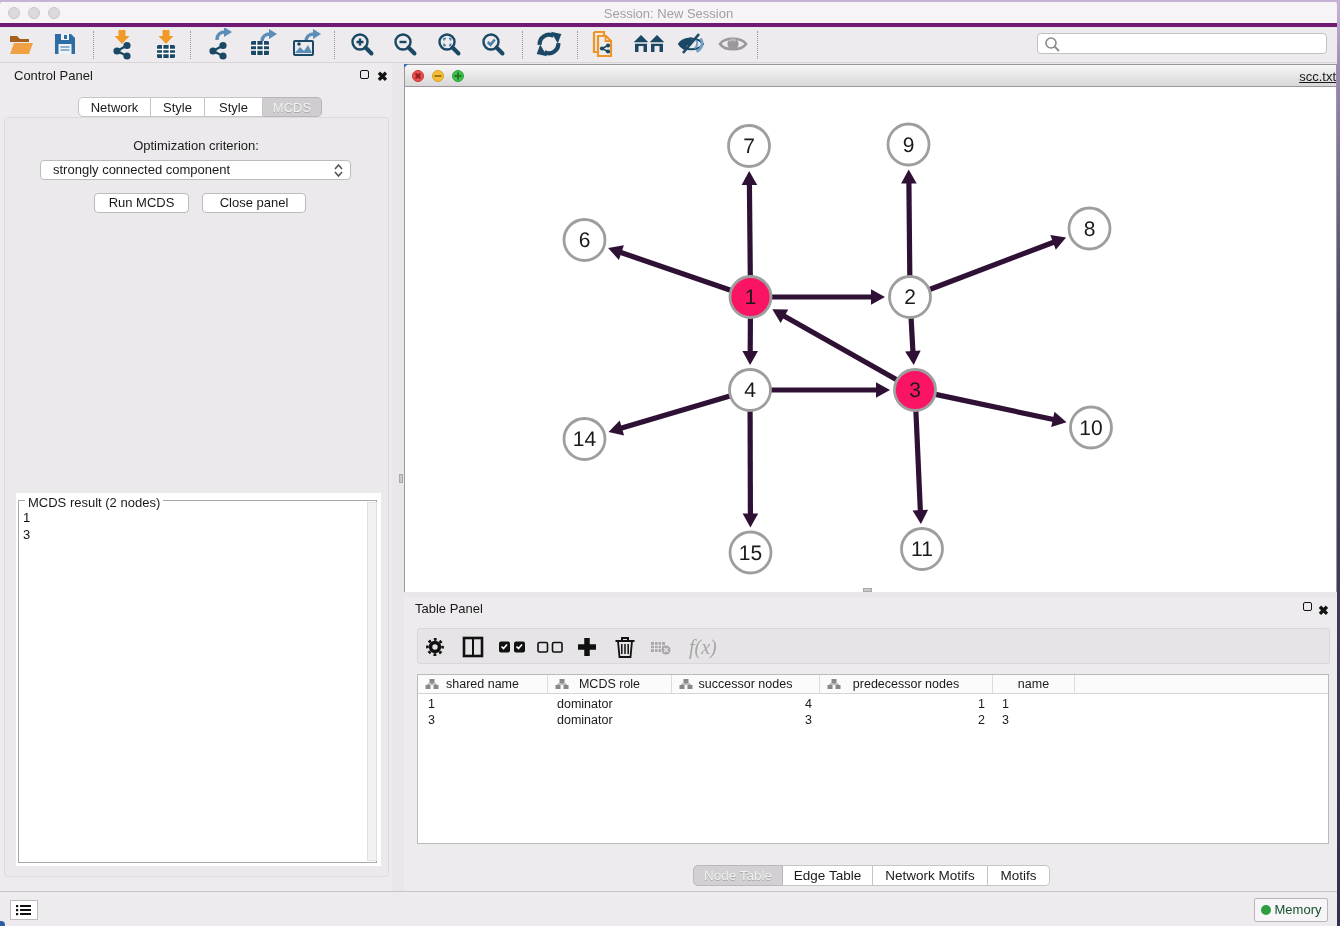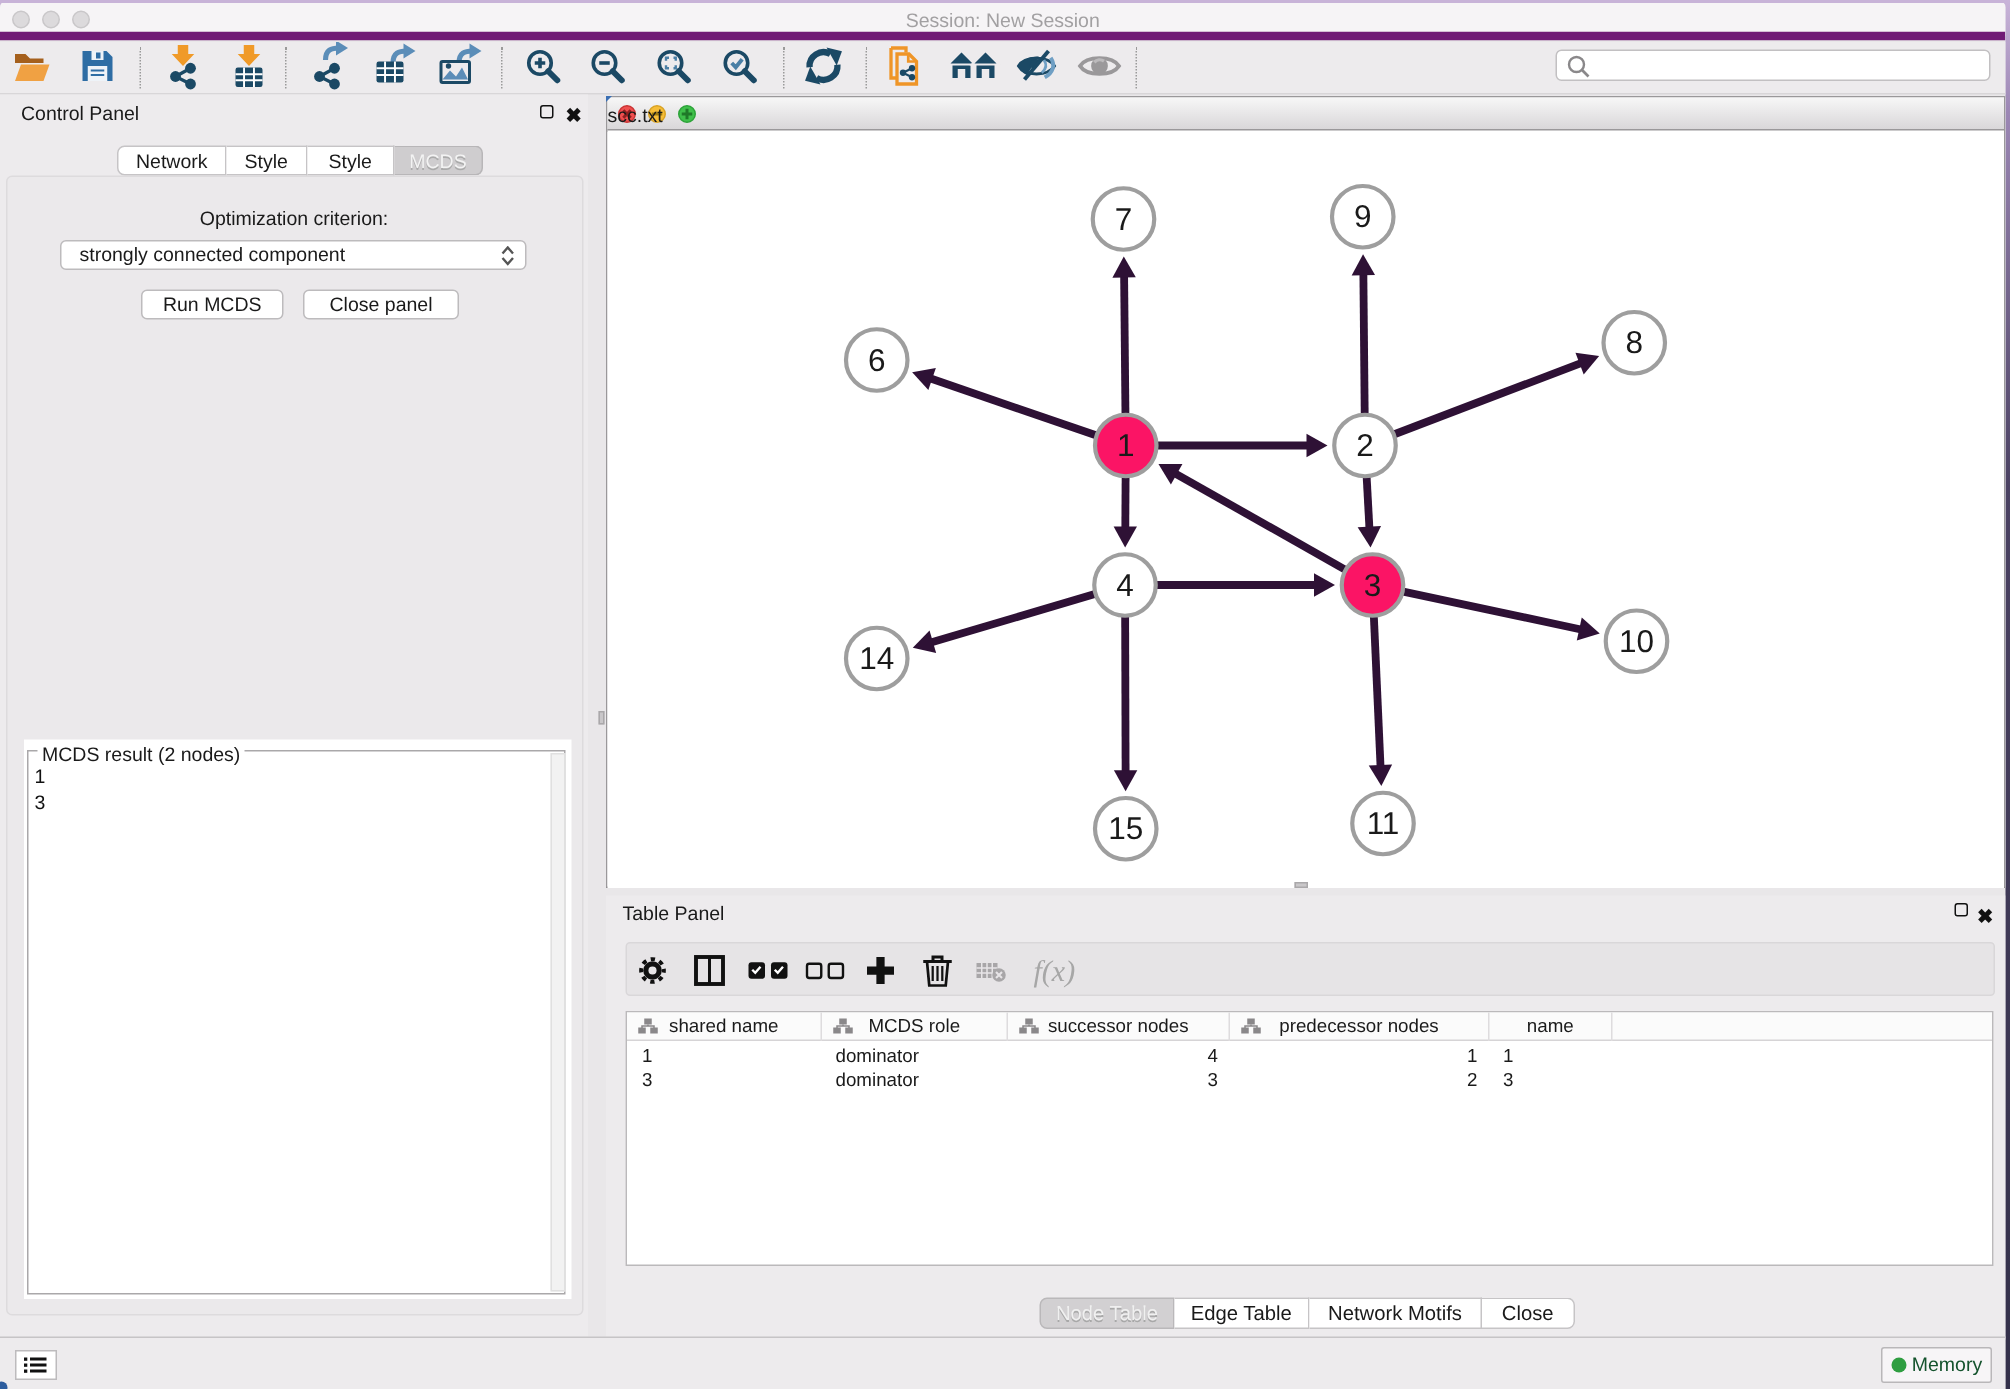--- a/index.html
+++ b/index.html
@@ -3,21 +3,21 @@
 <meta charset="utf-8">
 <style>
 * { margin:0; padding:0; box-sizing:border-box; }
 svg text { filter: grayscale(1); }
 html,body { width:1340px; height:926px; overflow:hidden;
   font-family:"Liberation Sans", sans-serif;
   background:linear-gradient(180deg,#c9b4d9 0%,#9c87b5 8%,#4a4162 35%,#33304a 100%); }
 #win { position:absolute; left:0; top:0; width:1337px; height:926px;
   background:#e9e7e9; border-radius:5px 5px 0 0; overflow:hidden; }
 #titlebar { position:absolute; left:0; top:0; width:1337px; height:27px;
-  background:#f6f4f6; border-bottom:6px solid #701a75; border-radius:5px 5px 0 0; }
+  background:#f6f4f6; border-bottom:4px solid #701a75; border-radius:5px 5px 0 0; }
 .tl { position:absolute; top:6.5px; width:12px; height:12px; border-radius:50%;
   background:#dcdadc; border:1px solid #c9c7c9; }
 #wtitle { position:absolute; top:6px; width:100%; text-align:center;
   font-size:13px; color:#a2a0a2; }
 #toolbar { position:absolute; left:0; top:28px; width:1337px; height:35px;
   background:#edebed; border-bottom:1px solid #d8d6d8; }
 .tsep { position:absolute; top:3px; height:28px; width:0;
   border-left:1px dotted #9a9a9a; }
 #searchbox { position:absolute; left:1037px; top:5px; width:290px; height:21px;
   background:#fff; border:1px solid #c2c0c2; border-radius:4px; }
@@ -49,22 +49,22 @@
   font-size:13px; color:#1a1a1a; padding:0 3px; }
 #mcdstext { position:absolute; left:7px; top:17px; font-size:13px; color:#111; line-height:16.5px; }
 #mcdsscroll { position:absolute; right:4px; top:9px; width:10px; height:359px;
   background:#f2f2f2; border:1px solid #e0e0e0; }
 
 #netwin { position:absolute; left:404px; top:64px; width:933px; height:528px;
   border:1px solid #9a989a; border-bottom:1px solid #8a888a; background:#fff; }
 #nettitle { position:absolute; left:0; top:0; width:931px; height:22px;
   background:linear-gradient(#f7f7f7,#d9d7d9); border-bottom:1px solid #9a989a; }
 .ntl { position:absolute; top:5px; width:12px; height:12px; border-radius:50%; }
-#nettext { position:absolute; top:4px; width:100%; text-align:left;
-  font-size:13px; color:#1a1a1a; }
+#nettext { position:absolute; top:4px; width:100%; text-align:right;
+  font-size:13px; color:#1a1a1a;text-decoration:underline; }
 #netcanvas { position:absolute; left:0; top:23px; width:931px; height:504px; background:#fff; }
 
 #tp { position:absolute; left:404px; top:597px; width:933px; height:296px; background:#edebed; }
 #tp-title { position:absolute; left:11px; top:4px; font-size:13px; color:#1a1a1a; }
 #tp-toolbar { position:absolute; left:13px; top:31px; width:913px; height:36px;
   background:#e6e4e6; border:1px solid #d9d7d9; border-radius:3px; }
 #tbl { position:absolute; left:13px; top:77px; width:912px; height:170px;
   background:#fff; border:1px solid #bbb9bb;padding-left:43px; }
 #tbl-head { position:absolute; left:0; top:0; width:910px; height:19px;
   background:#fbfbfb; border-bottom:1px solid #d6d4d6; }
@@ -428,21 +428,21 @@
    <div class="td" style="left:10px;top:37px">3</div>
    <div class="td" style="left:139px;top:37px">dominator</div>
    <div class="td" style="left:254px;top:37px;width:140px;text-align:right">3</div>
    <div class="td" style="left:402px;top:37px;width:165px;text-align:right">2</div>
    <div class="td" style="left:584px;top:37px">3</div>
   </div>
   <div id="tp-tabs">
    <div class="ttab first" style="width:90px">Node Table</div>
    <div class="ttab" style="width:90px">Edge Table</div>
    <div class="ttab" style="width:115px">Network Motifs</div>
-   <div class="ttab last" style="width:62px">Close</div>
+   <div class="ttab last" style="width:62px">Motifs</div>
   </div>
  </div>
  <div style="position:absolute;left:404px;top:64px;width:0;height:0;border-left:4px solid #3b6fb3;border-bottom:4px solid transparent"></div>
  <div style="position:absolute;left:399px;top:474px;width:4px;height:9px;background:#c9c7c9;border:1px solid #aaa8aa"></div>
  <div style="position:absolute;left:863px;top:588px;width:9px;height:4px;background:#c9c7c9;border:1px solid #aaa8aa"></div>
 
  <div style="position:absolute;left:-3px;top:921px;width:8px;height:8px;border-radius:50%;background:#2d5d9e;z-index:60"></div>
  <div id="statusbar">
   <div id="listbtn">
    <svg width="26" height="18" style="position:absolute;left:0;top:0">

